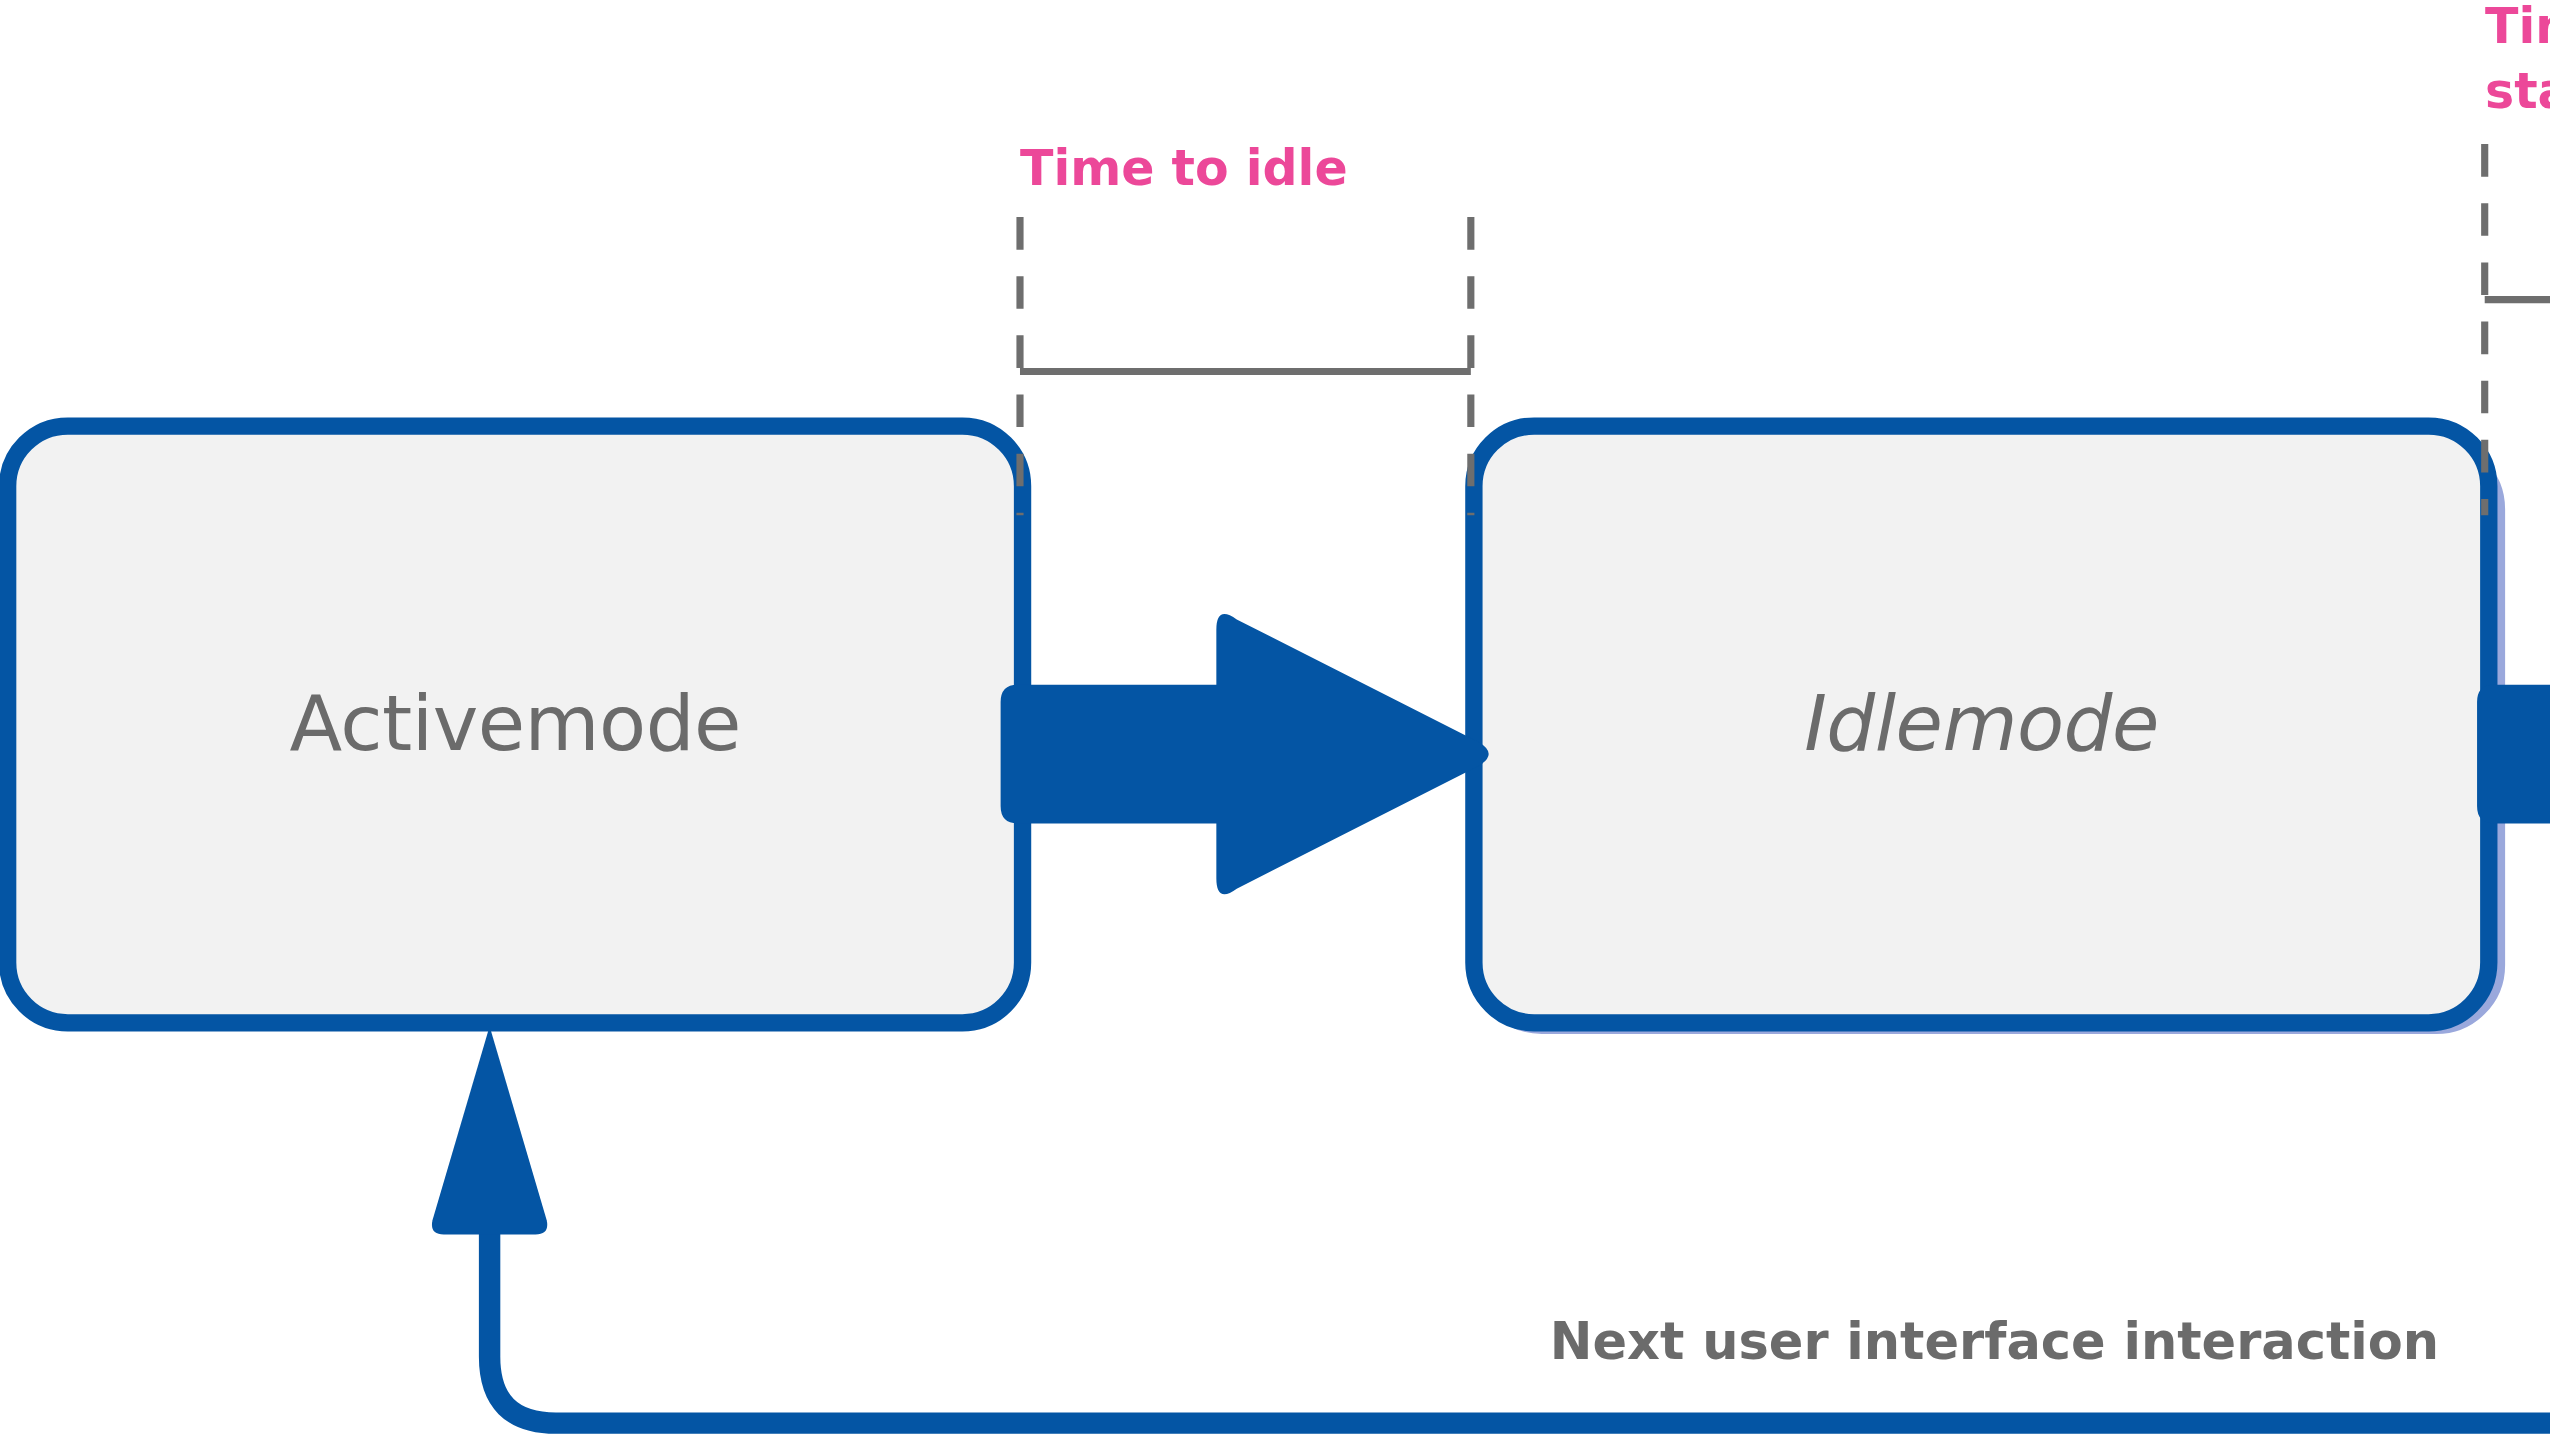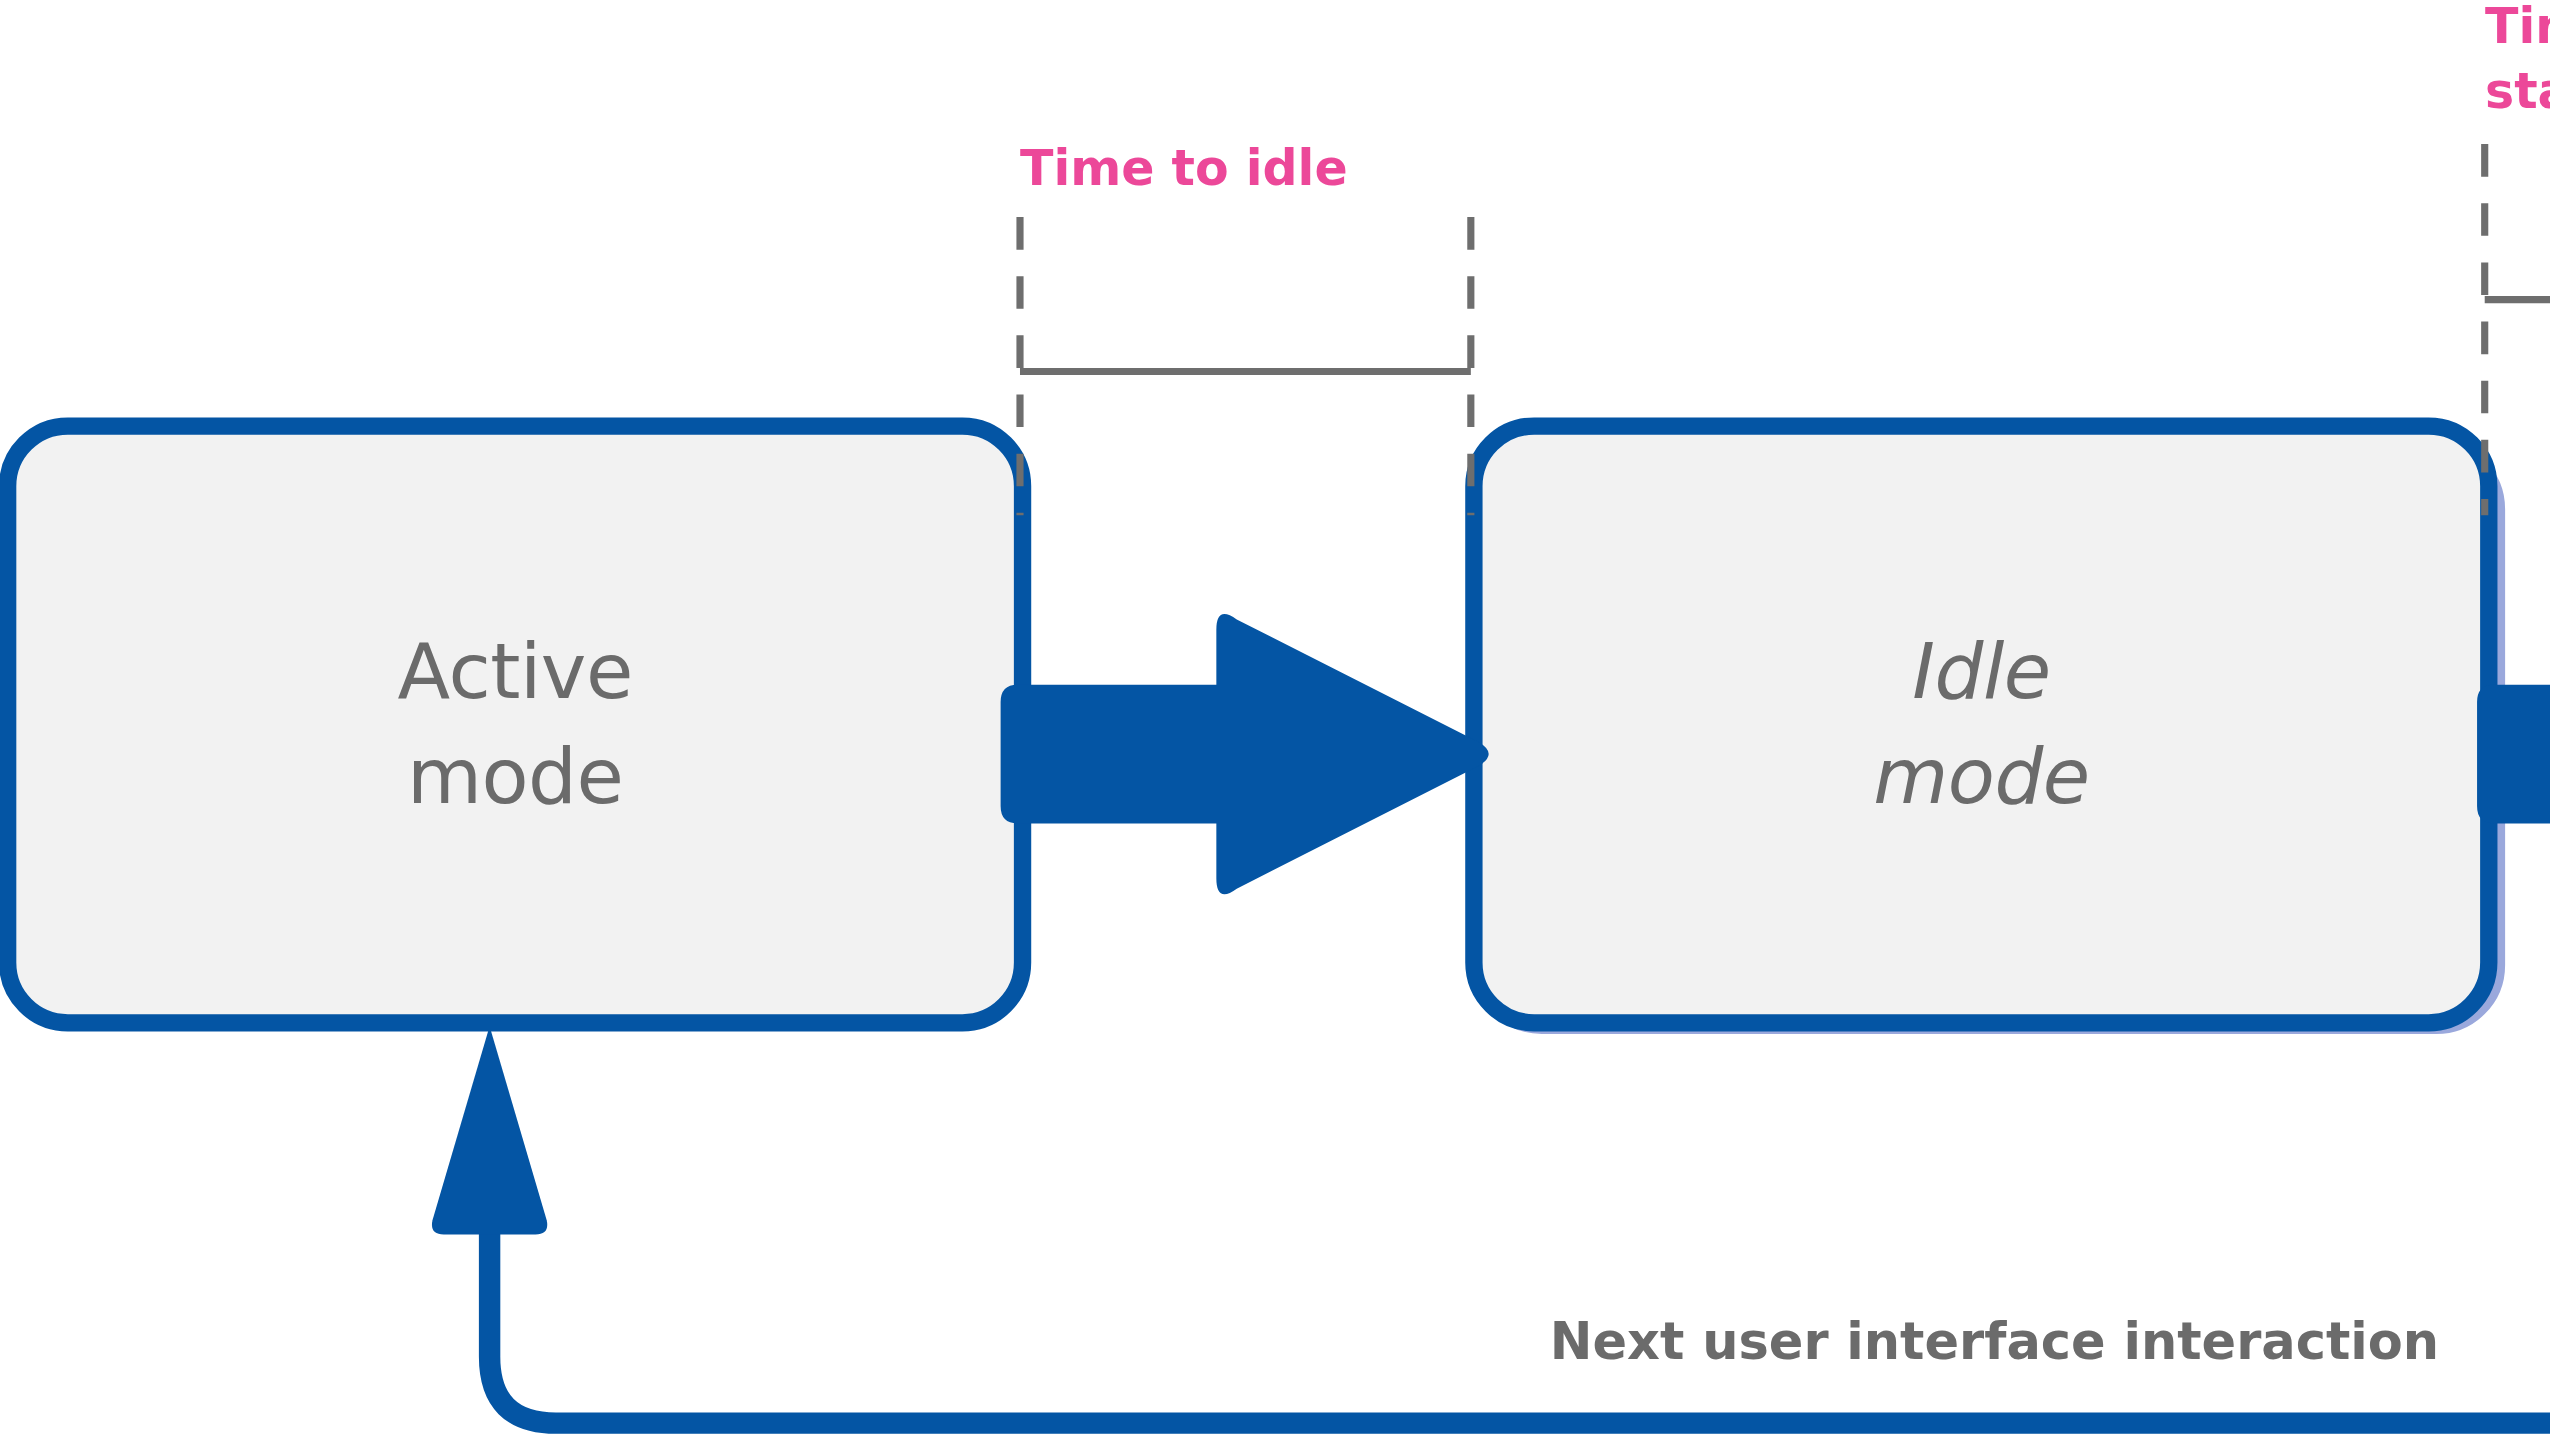--- a/index.html
+++ b/index.html
@@ -18,21 +18,21 @@
   #diagram-svg {
     position: absolute;
     inset: 0;
     width: 3953px;
     height: 1454px;
     display: block;
   }
   .node-label {
     position: absolute;
     display: flex;
-    flex-direction: column;
+    flex-direction: row;
     align-items: center;
     justify-content: center;
     text-align: center;
     color: #6B6B6B;
     font-family: "DejaVu Sans", sans-serif;
     font-weight: 400;
     font-size: 77px;
     line-height: 1.36;
     letter-spacing: -0.5px;
     pointer-events: none;

